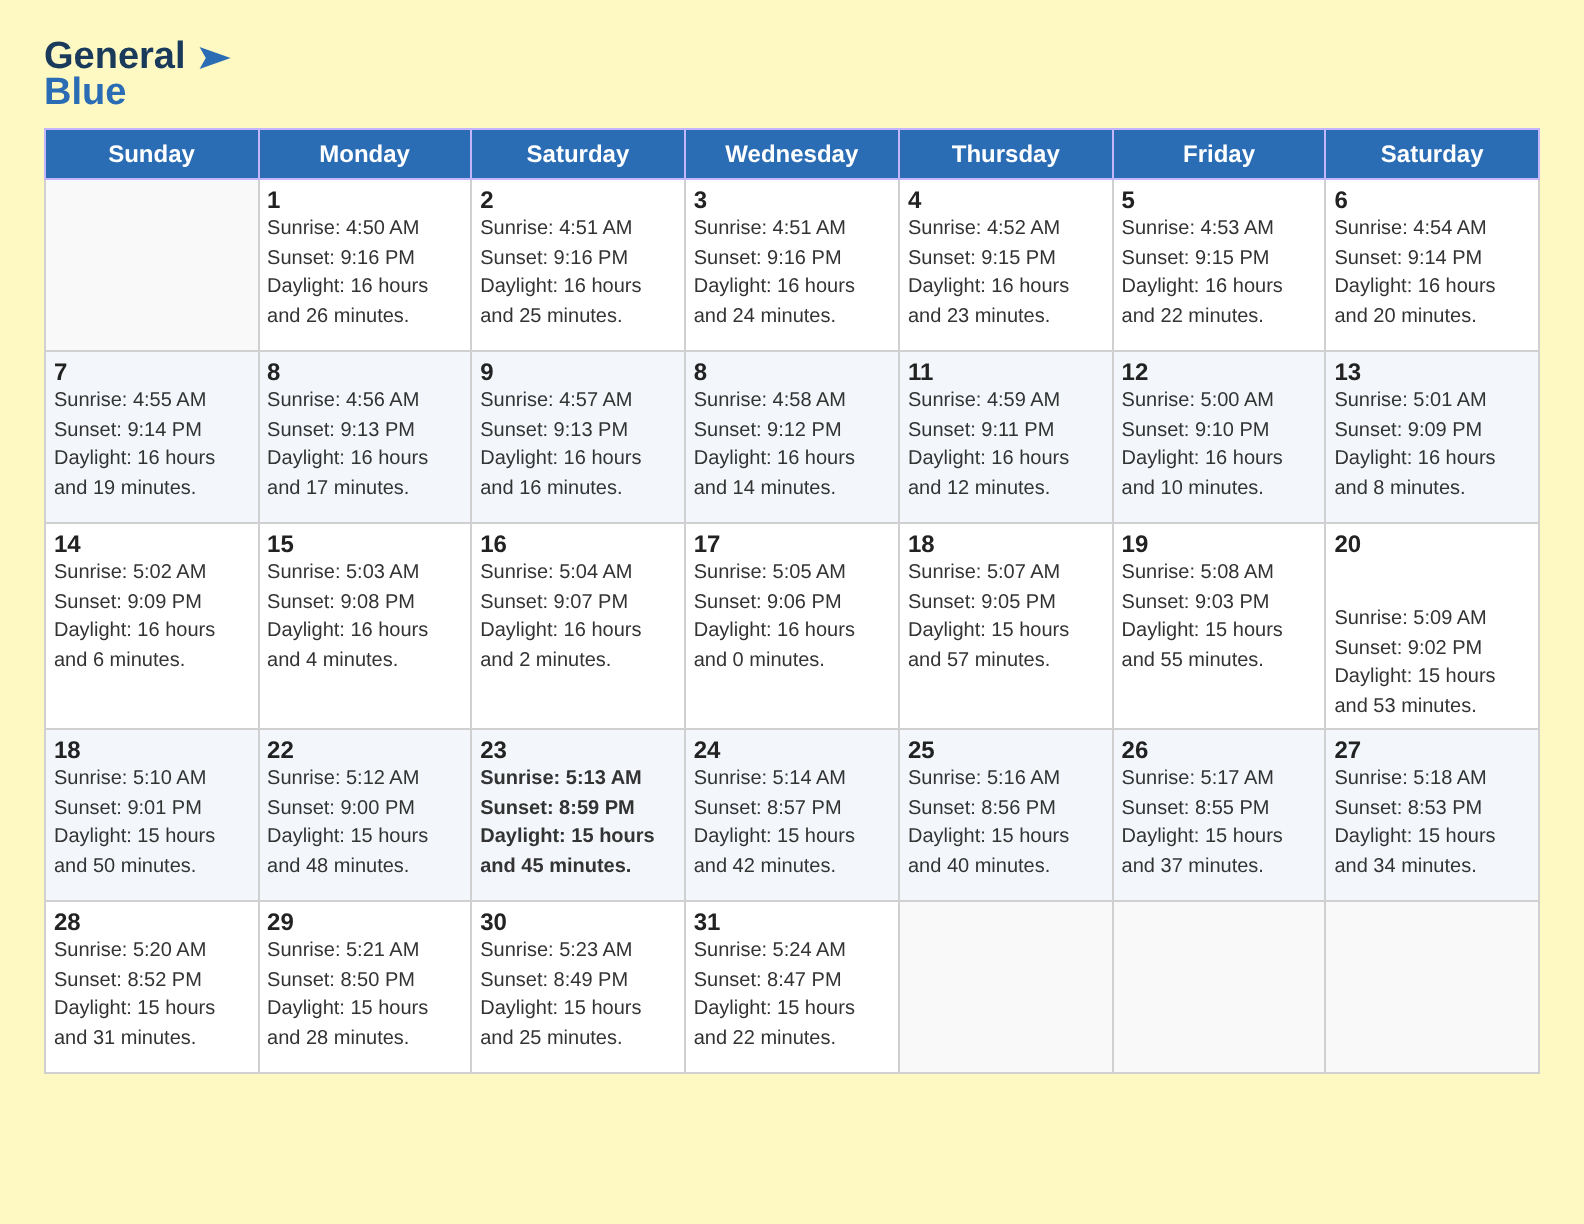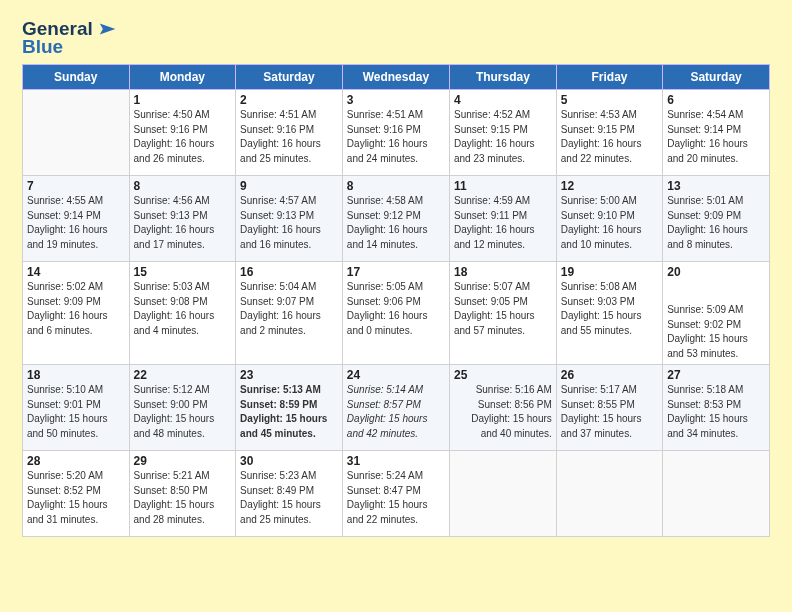--- a/index.html
+++ b/index.html
@@ -284,28 +284,28 @@
           </td>
           <td>
             <span class="day-number">23</span>
             <div class="day-info" style="white-space: pre-line; font-weight: bold;">Sunrise: 5:13 AM
 Sunset: 8:59 PM
 Daylight: 15 hours
 and 45 minutes.</div>
           </td>
           <td>
             <span class="day-number">24</span>
-            <div class="day-info" style="white-space: pre-line; font-style: italic;">Sunrise: 5:14 AM
+            <div class="day-info" style="white-space: pre-line;">Sunrise: 5:14 AM
 Sunset: 8:57 PM
 Daylight: 15 hours
 and 42 minutes.</div>
           </td>
           <td>
             <span class="day-number">25</span>
-            <div class="day-info" style="white-space: pre-line; text-align: right;">Sunrise: 5:16 AM
+            <div class="day-info" style="white-space: pre-line;">Sunrise: 5:16 AM
 Sunset: 8:56 PM
 Daylight: 15 hours
 and 40 minutes.</div>
           </td>
           <td>
             <span class="day-number">26</span>
             <div class="day-info" style="white-space: pre-line;">Sunrise: 5:17 AM
 Sunset: 8:55 PM
 Daylight: 15 hours
 and 37 minutes.</div>

